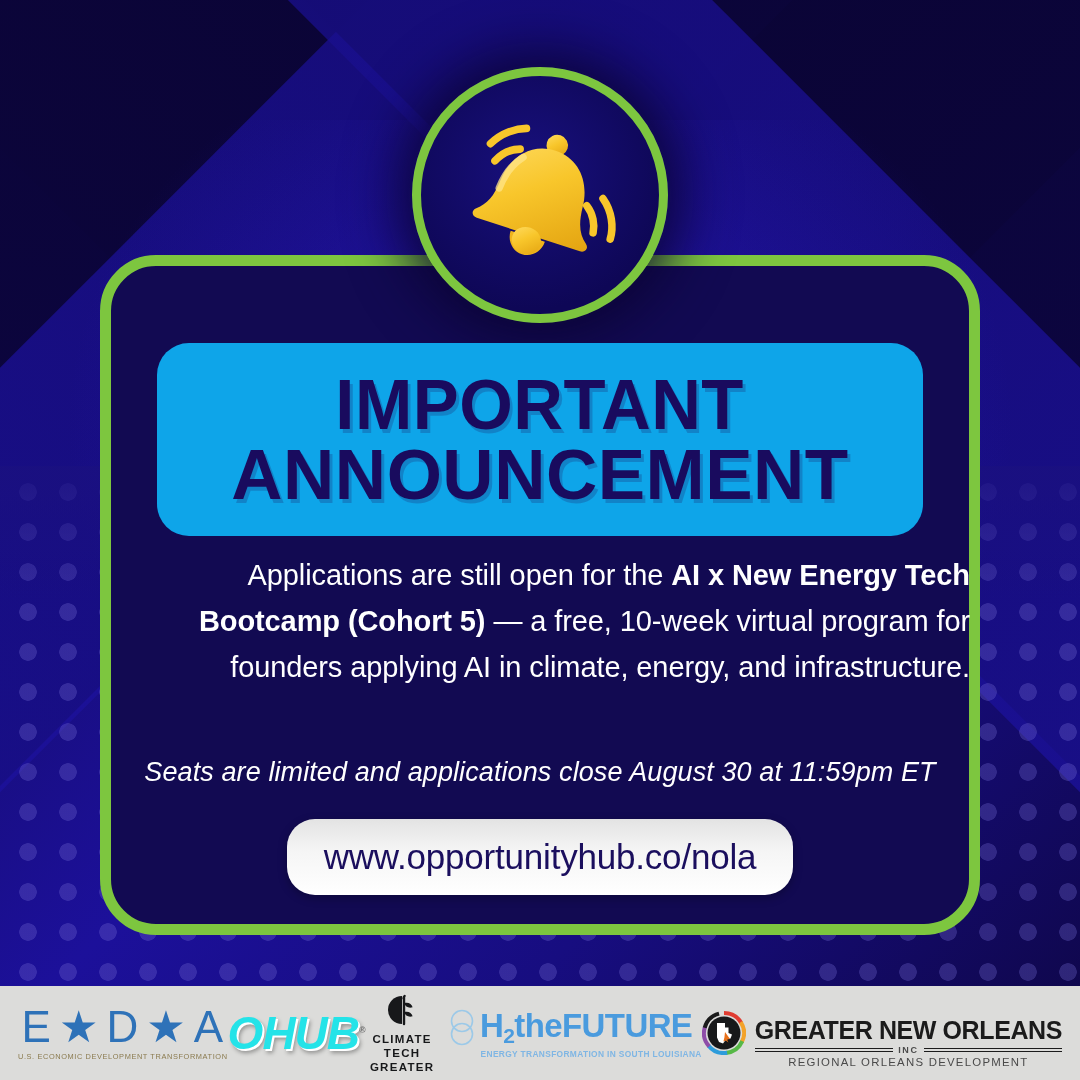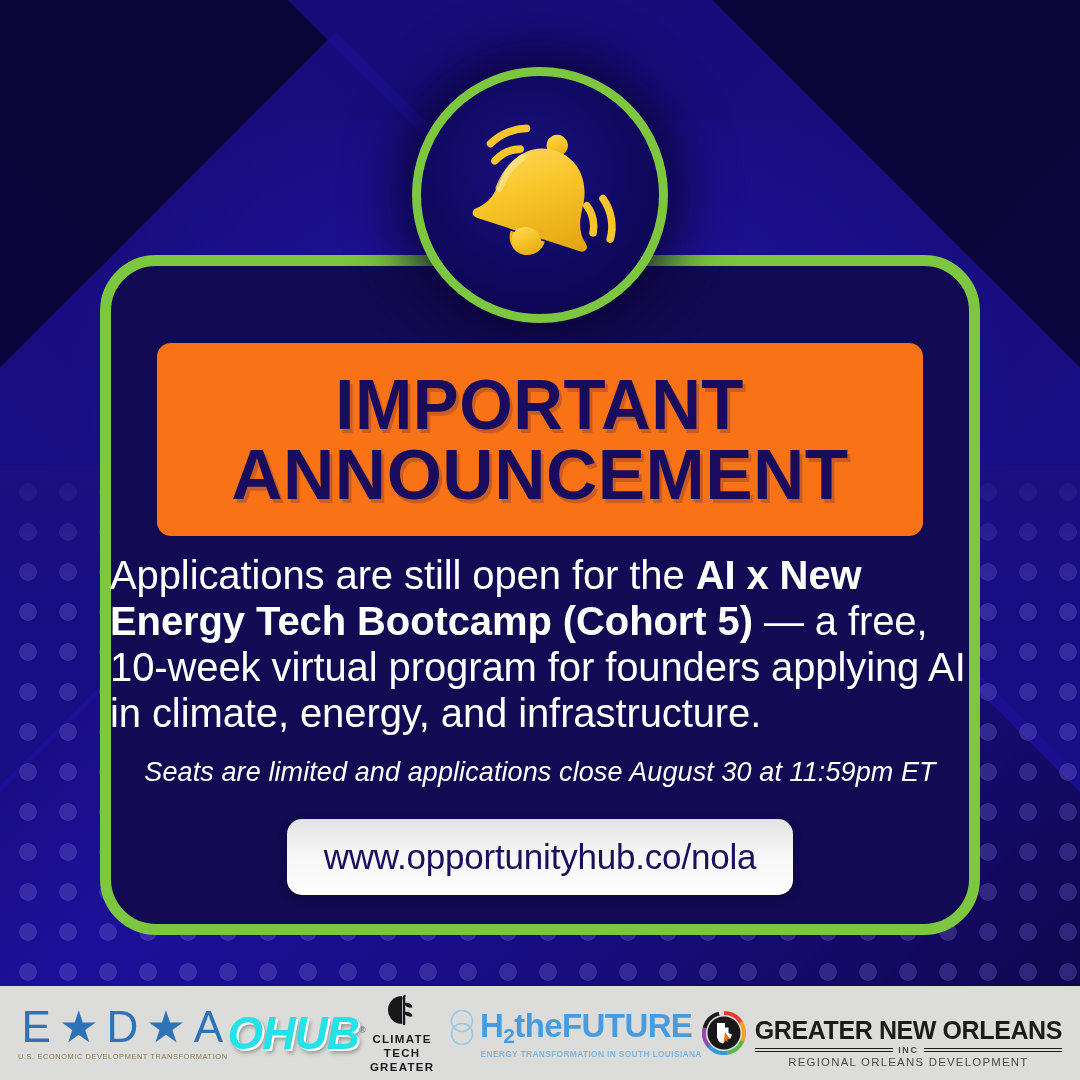--- a/index.html
+++ b/index.html
@@ -39,39 +39,39 @@
     border:9px solid #7DC63F;background:radial-gradient(circle at 46% 40%, #18107e, #0e0756 72%);
     box-shadow:0 0 52px 16px rgba(10,4,50,.85);z-index:6;}
   .bell-svg{position:absolute;left:50%;top:50%;width:180px;height:180px;transform:translate(-50%,-50%);}
 
   
   .card{position:absolute;left:100px;top:255px;width:880px;height:680px;
     border:11px solid #7DC63F;border-radius:56px;background:#120a52;z-index:4;}
 
   
   .headline-panel{position:absolute;left:157px;top:343px;width:766px;height:193px;
-    background:#f97316;border-radius:14px;z-index:7;
+    background:#0ea5e9;border-radius:32px;z-index:7;
     display:flex;flex-direction:column;align-items:center;justify-content:center;}
   .headline-panel div{
     color:#190b5e;font-weight:bold;letter-spacing:.5px;line-height:.92;
     text-shadow:3px 4px 0 rgba(30,15,80,.22);
     font-family:"Liberation Sans", sans-serif;white-space:nowrap;}
   .hl1{font-size:71px;transform:scaleX(.97);}
   .hl2{font-size:71px;transform:scaleX(1.0);margin-top:4px;}
 
   
   .body-copy{position:absolute;left:110px;top:552px;width:860px;z-index:7;
-    text-align:left;color:#FFFFFF;font-size:40px;line-height:46px;letter-spacing:-.1px;}
+    text-align:right;color:#FFFFFF;font-size:29px;line-height:46px;letter-spacing:-.1px;}
   .body-copy b{font-weight:bold;}
   .deadline{position:absolute;left:90px;top:757px;width:900px;z-index:7;text-align:center;
     color:#FFFFFF;font-style:italic;font-size:27px;letter-spacing:.1px;}
 
   
   .url-pill{position:absolute;left:287px;top:819px;width:506px;height:76px;z-index:7;
-    border-radius:15px;background:linear-gradient(180deg,#E3E3E3 0%,#F5F5F5 42%,#FFFFFF 100%);
+    border-radius:28px;background:linear-gradient(180deg,#E3E3E3 0%,#F5F5F5 42%,#FFFFFF 100%);
     display:flex;align-items:center;justify-content:center;
     color:#1b0f5e;font-size:35px;letter-spacing:-.2px;box-shadow:0 3px 10px rgba(0,0,0,.28);}
 
   
   .footer{position:absolute;left:0;bottom:0;width:1080px;height:94px;background:#DCDCDA;z-index:8;
     display:flex;align-items:center;justify-content:space-around;padding:0 18px;}
   .logo{display:flex;flex-direction:column;align-items:center;justify-content:center;}
 
   
   .eda-row{display:flex;align-items:center;gap:7px;}

